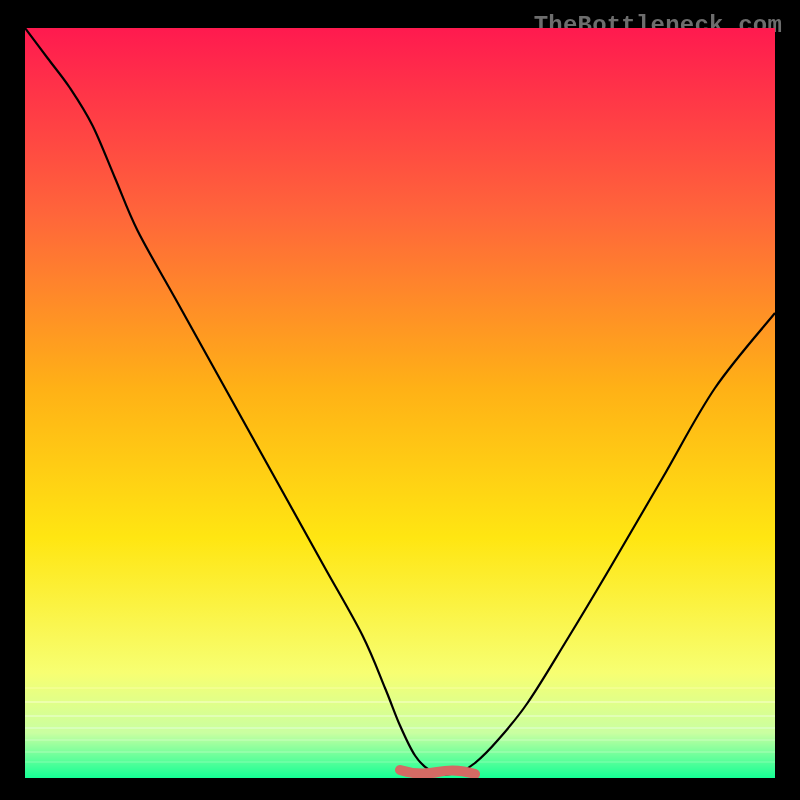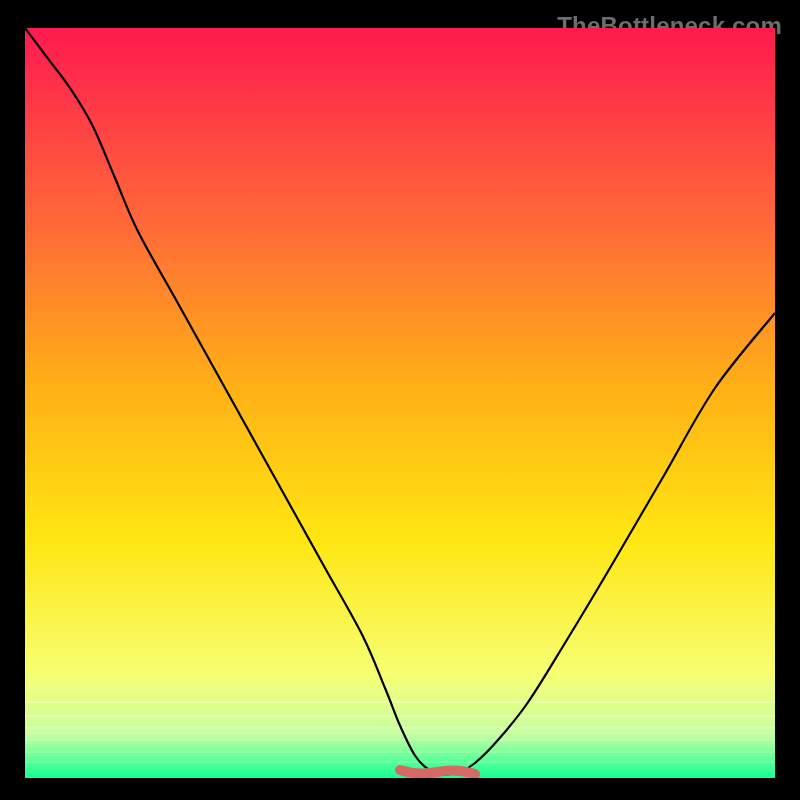--- a/index.html
+++ b/index.html
@@ -19,20 +19,21 @@
   }
   .watermark {
     position: absolute;
     top: 12px;
     right: 18px;
     color: #6d6d6d;
     font-size: 24px;
     font-weight: 600;
     letter-spacing: 0.2px;
     user-select: none;
+    font-family: Liberation Mono, monospace;
   }
   .plot {
     position: absolute;
     left: 25px;
     top: 28px;
     width: 750px;
     height: 750px;
   }
   .plot svg {
     display: block;

